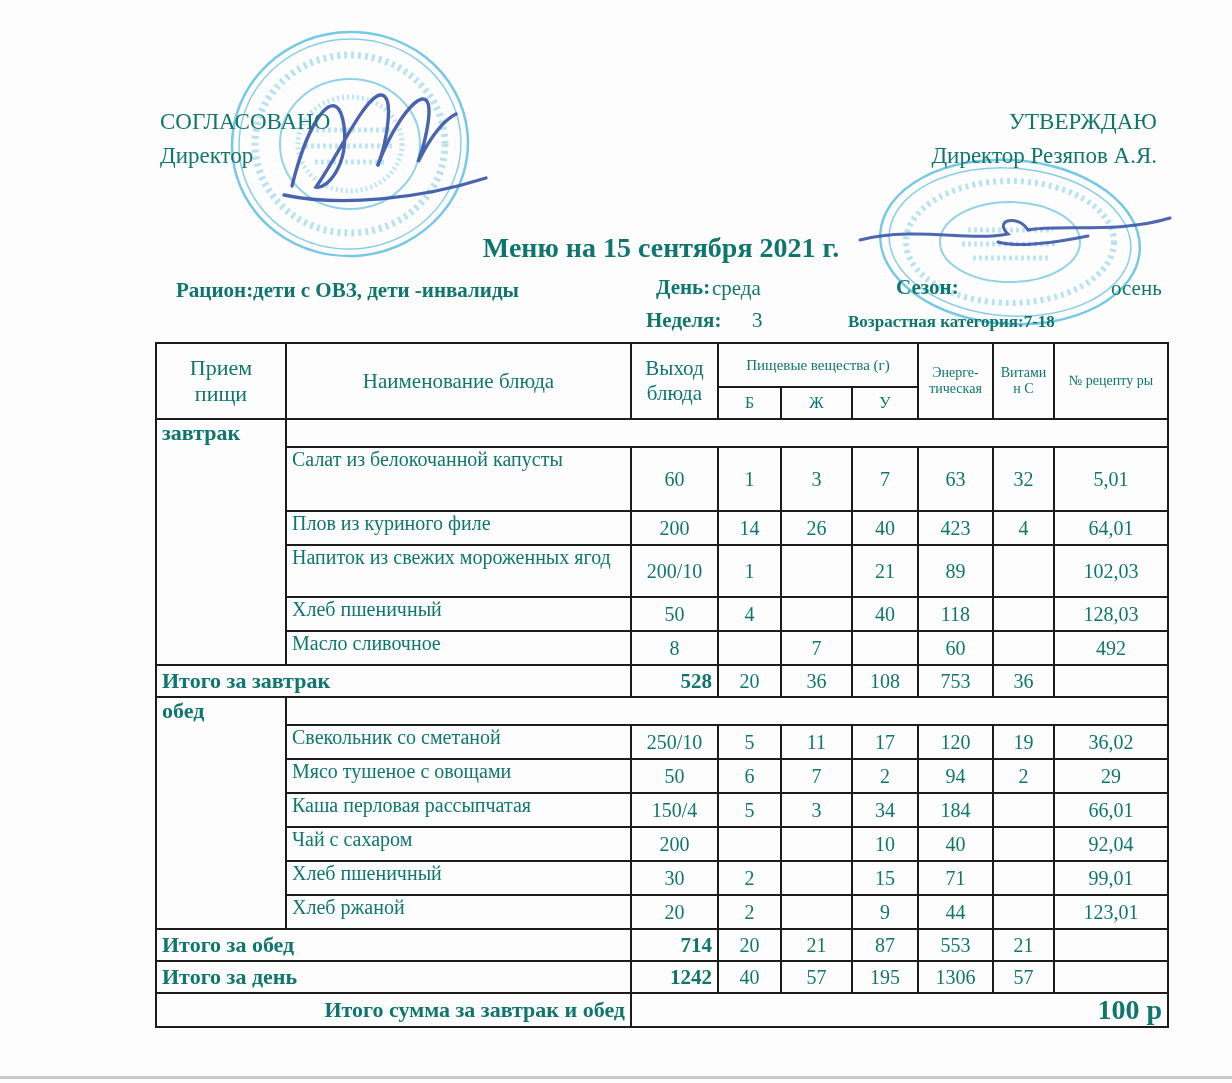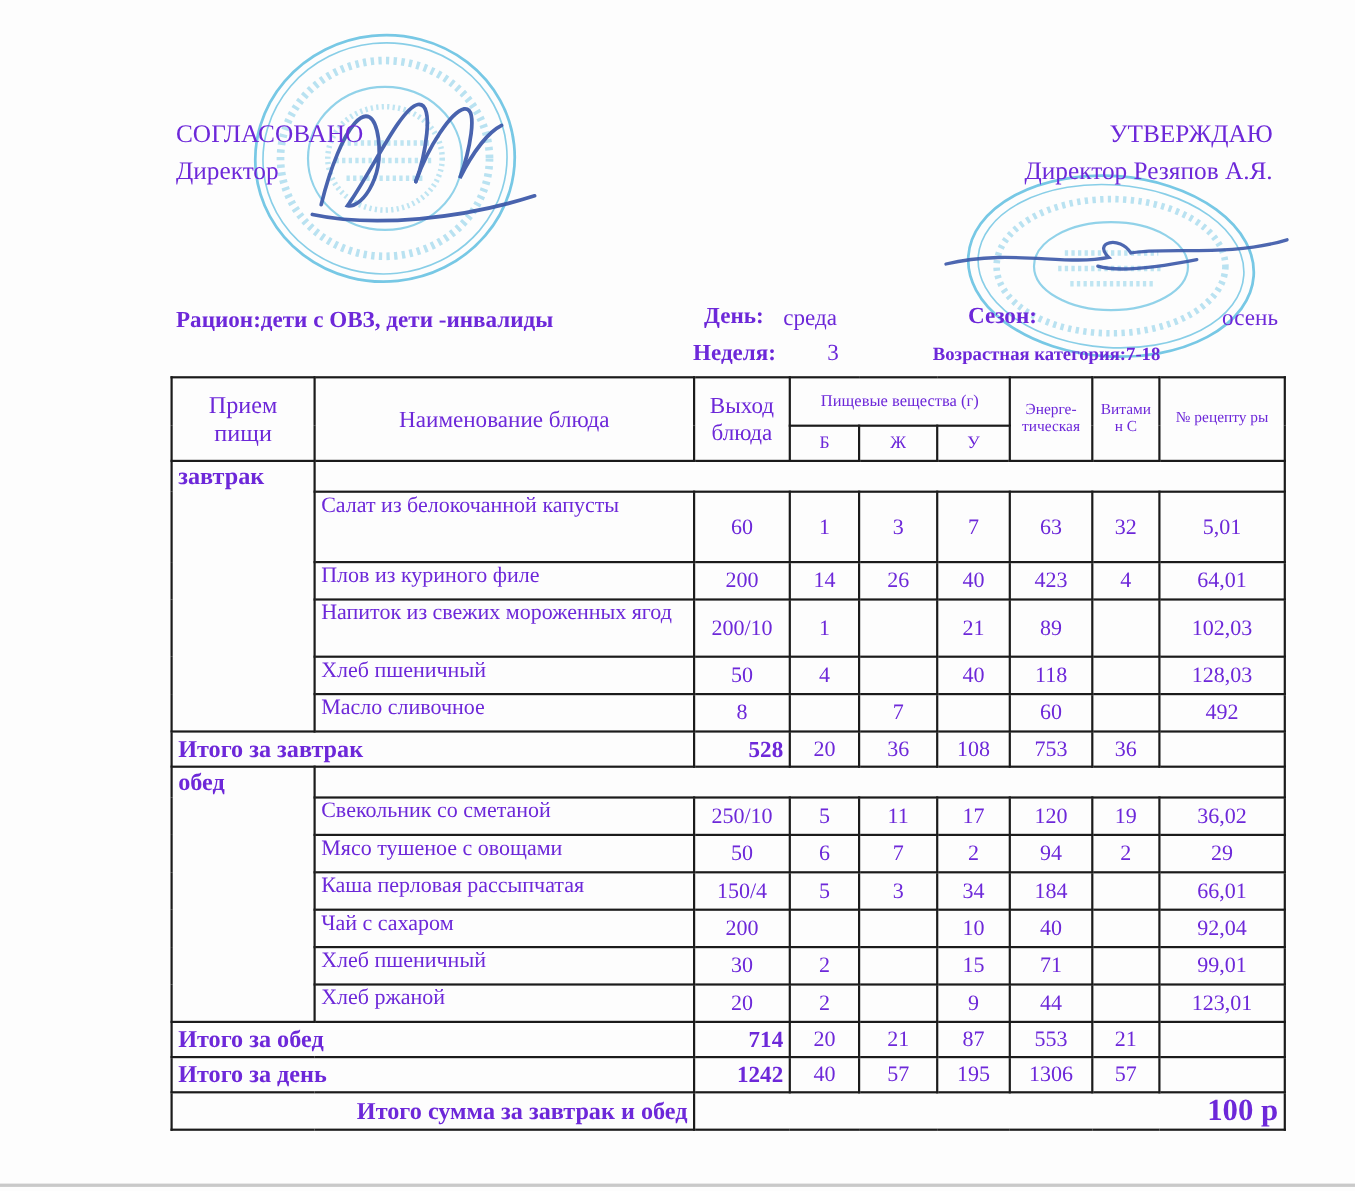--- a/index.html
+++ b/index.html
@@ -1,29 +1,29 @@
 <!DOCTYPE html>
 <html><head>
 <meta charset="utf-8">
 <style>
   html,body{margin:0;padding:0;background:#ffffff;}
   .page{
     position:relative;width:1232px;height:1083px;background:#fdfdfd;
-    font-family:"Liberation Serif", serif;color:#6d28d9;overflow:hidden;
+    font-family:"Liberation Serif", serif;color:#0f766e;overflow:hidden;
   }
   
   .stamp{position:absolute;pointer-events:none;}
   
   .approval-left{position:absolute;left:160px;top:105px;font-size:23px;line-height:34px;}
   .approval-right{position:absolute;right:75px;top:105px;font-size:23px;line-height:34px;text-align:right;}
   
   .doc-title{position:absolute;left:155px;top:232px;width:1012px;text-align:center;
     font-size:28px;font-weight:bold;}
   .meta{position:absolute;font-size:21px;white-space:nowrap;}
-  .b{font-weight:bold;}
+  .b{font-weight:bold;margin-left:16px;}
   .meta-small{font-size:17px;font-weight:bold;}
   
   .menu-table{
     position:absolute;left:155px;top:342px;width:1013px;
     border-collapse:collapse;table-layout:fixed;
     font-size:20px;
   }
   .menu-table td,.menu-table th{
     border:2px solid #1b1b1b;padding:0 5px;overflow:hidden;
   }
@@ -93,20 +93,21 @@
 
   <div class="approval-left">
     <div>СОГЛАСОВАНО</div>
     <div>Директор</div>
   </div>
   <div class="approval-right">
     <div>УТВЕРЖДАЮ</div>
     <div>Директор Резяпов А.Я.</div>
   </div>
 
+  <div class="doc-title">Меню на 15 сентября 2021 г.</div>
 
   <div class="meta b" style="left:160px;top:278px;">Рацион:дети с ОВЗ, дети -инвалиды</div>
   <div class="meta b" style="left:640px;top:275px;">День:</div>
   <div class="meta" style="left:712px;top:276px;">среда</div>
   <div class="meta b" style="left:880px;top:275px;">Сезон:</div>
   <div class="meta" style="left:1111px;top:276px;">осень</div>
   <div class="meta b" style="left:630px;top:308px;">Неделя:</div>
   <div class="meta" style="left:752px;top:308px;">3</div>
   <div class="meta meta-small" style="left:848px;top:312px;">Возрастная категория:7-18</div>
 

